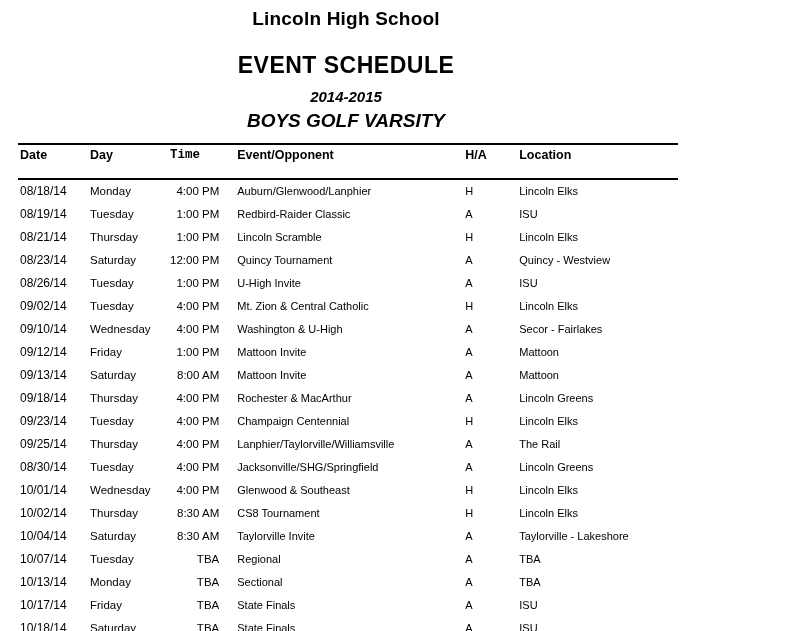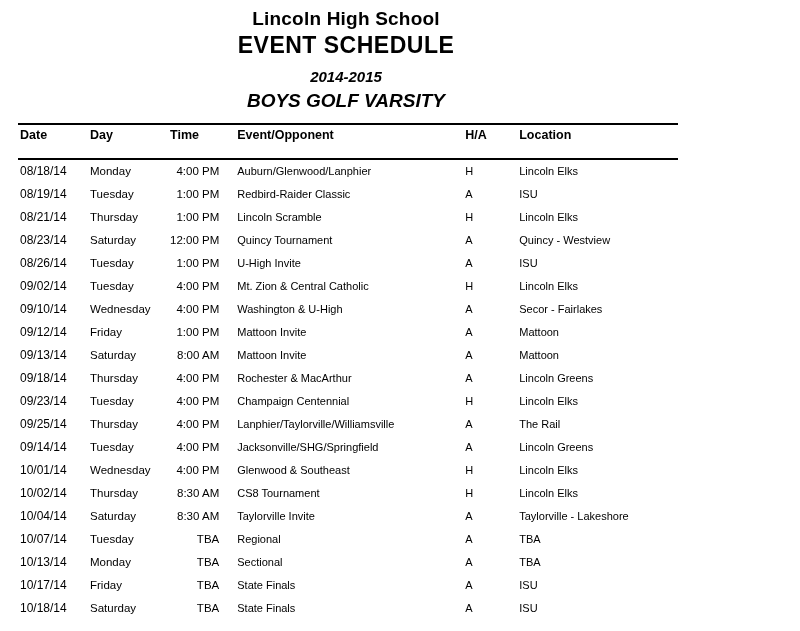--- a/index.html
+++ b/index.html
@@ -29,20 +29,21 @@
     font-size: 19px;
     font-weight: bold;
     line-height: 24px;
     letter-spacing: 0.2px;
   }
   .doc-title {
     font-size: 23px;
     font-weight: bold;
     line-height: 28px;
     letter-spacing: 0.5px;
+    margin-top: 20px;
   }
   .season {
     font-size: 15px;
     font-weight: bold;
     font-style: italic;
     line-height: 23px;
     margin-top: 6px;
     text-align: center;
   }
   .squad {
@@ -78,21 +79,21 @@
   .col-date   { width: 72px; padding-left: 2px !important; }
   .col-day    { width: 80px; }
   .col-time   { width: 62px; }
   .col-event  { width: 228px; }
   .col-ha     { width: 54px; }
   .col-loc    { width: auto; }
 
   td.c-date  { font-size: 12px; }
   td.c-day   { font-size: 11.5px; }
   td.c-time  { font-size: 11.5px; text-align: right; padding-right: 18px !important; }
-  th.col-time { text-align: right; padding-right: 18px !important; }
+  th.col-time { text-align: right; padding-right: 18px !important; font-family: Liberation Mono, monospace; }
   td.c-event { font-size: 11px; }
   td.c-ha    { font-size: 11px; }
   td.c-loc   { font-size: 11px; }
 
   th.col-event { padding-left: 0; }
   th.col-ha { padding-left: 0; }
   th.col-loc { padding-left: 0; }
 </style>
 </head>
 <body>
@@ -209,21 +210,21 @@
           </tr>
           <tr>
             <td class="c-date col-date">09/25/14</td>
             <td class="c-day col-day">Thursday</td>
             <td class="c-time col-time">4:00 PM</td>
             <td class="c-event col-event">Lanphier/Taylorville/Williamsville</td>
             <td class="c-ha col-ha">A</td>
             <td class="c-loc col-loc">The Rail</td>
           </tr>
           <tr>
-            <td class="c-date col-date">09/14/14</td>
+            <td class="c-date col-date">08/30/14</td>
             <td class="c-day col-day">Tuesday</td>
             <td class="c-time col-time">4:00 PM</td>
             <td class="c-event col-event">Jacksonville/SHG/Springfield</td>
             <td class="c-ha col-ha">A</td>
             <td class="c-loc col-loc">Lincoln Greens</td>
           </tr>
           <tr>
             <td class="c-date col-date">10/01/14</td>
             <td class="c-day col-day">Wednesday</td>
             <td class="c-time col-time">4:00 PM</td>

